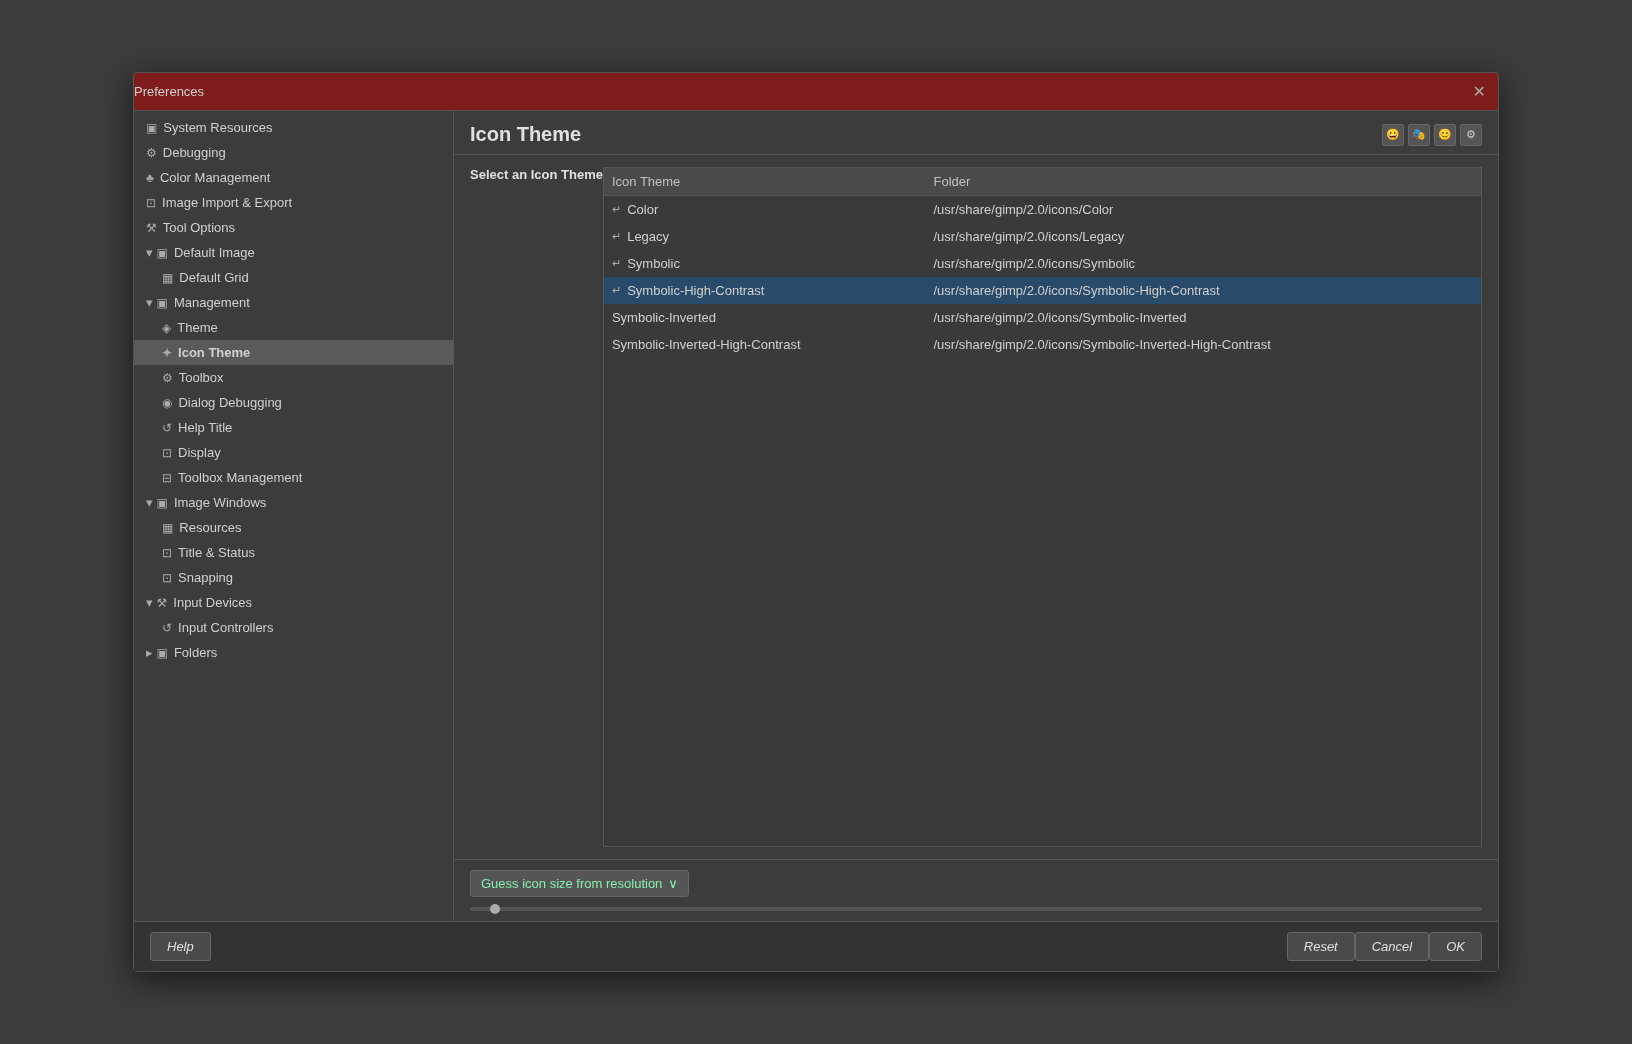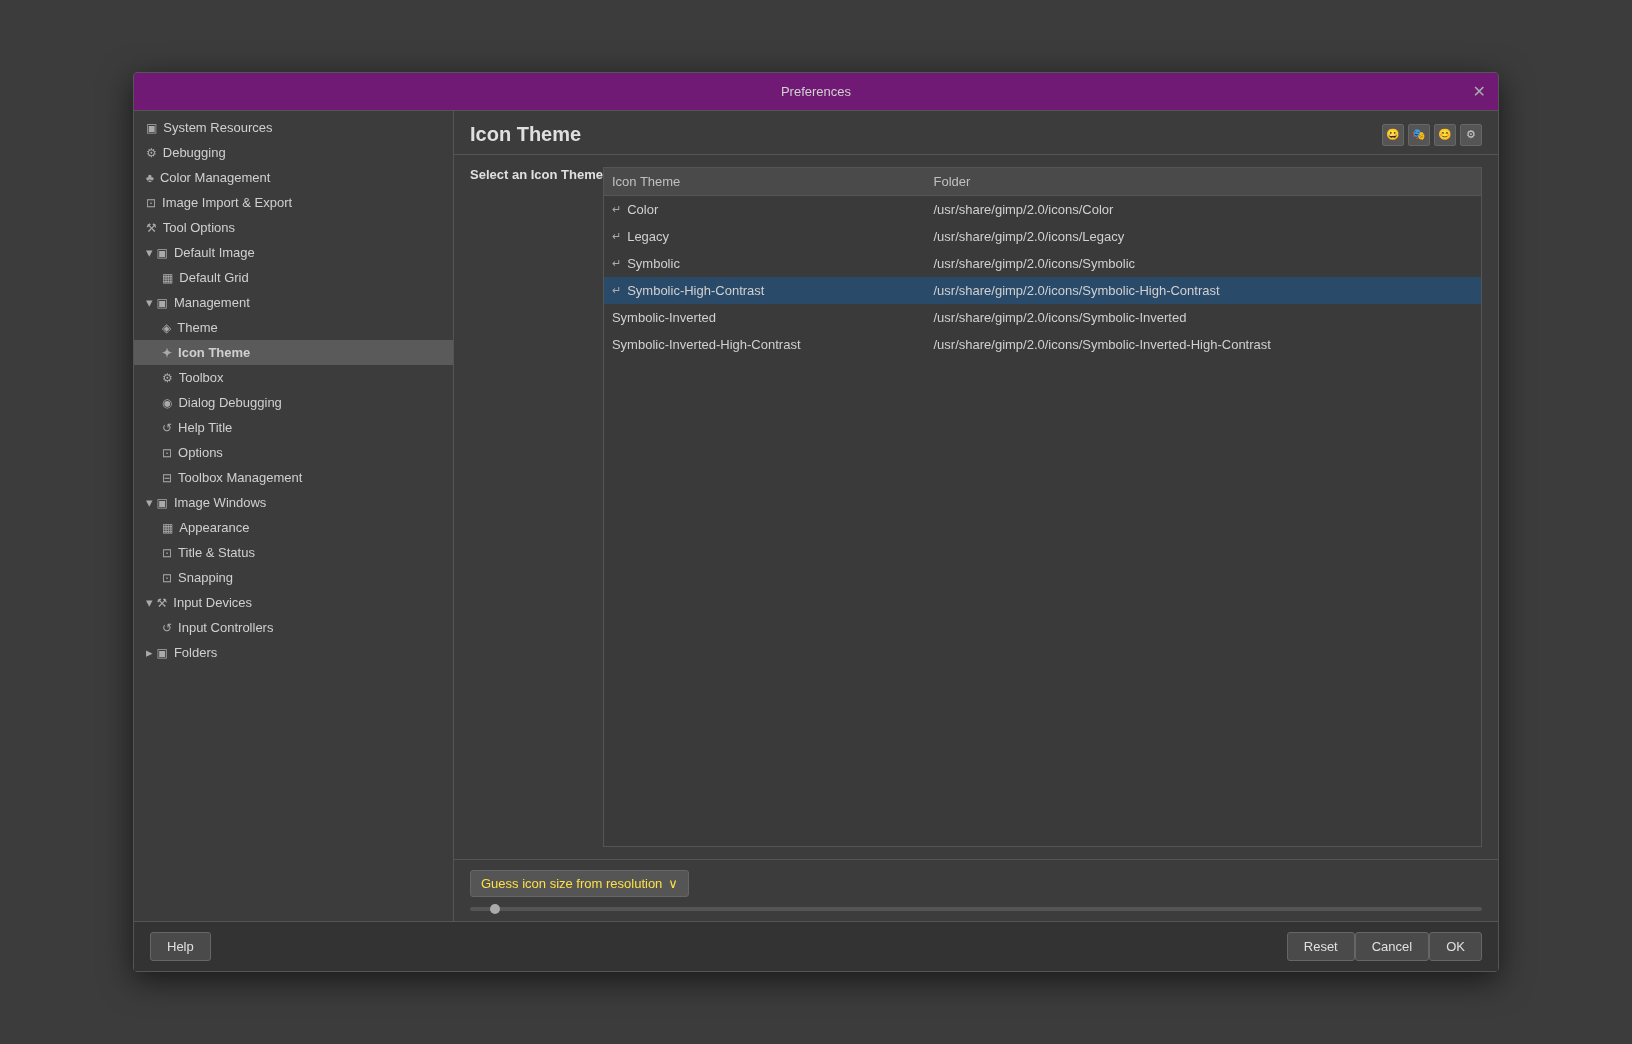--- a/index.html
+++ b/index.html
@@ -18,25 +18,25 @@
       width: 1366px;
       height: 900px;
       background: #3c3c3c;
       border: 1px solid #555;
       border-radius: 4px;
       display: flex;
       flex-direction: column;
       box-shadow: 0 8px 32px rgba(0,0,0,0.6);
     }
     .titlebar {
-      background: #701a75;
+      background: #7f1d1d;
       height: 38px;
       display: flex;
       align-items: center;
-      justify-content: center;
+      justify-content: flex-start;
       position: relative;
       border-bottom: 1px solid #555;
       border-radius: 4px 4px 0 0;
       flex-shrink: 0;
     }
     .titlebar-title {
       color: #d0d0d0;
       font-size: 13px;
       font-weight: normal;
     }
@@ -173,21 +173,21 @@
       flex-shrink: 0;
     }
     .dropdown-row {
       margin-bottom: 10px;
     }
     .dropdown-btn {
       background: #555;
       border: 1px solid #666;
       border-radius: 3px;
       padding: 5px 10px;
-      color: #fde047;
+      color: #86efac;
       cursor: pointer;
       display: inline-flex;
       align-items: center;
       gap: 6px;
       font-size: 13px;
     }
     .slider-row {
       display: flex;
       flex-direction: column;
       gap: 4px;
@@ -225,20 +225,21 @@
       flex-shrink: 0;
     }
     .footer-btn {
       background: #4a4a4a;
       border: 1px solid #666;
       border-radius: 3px;
       padding: 6px 16px;
       color: #e0e0e0;
       cursor: pointer;
       font-size: 13px;
+      font-style: italic;
     }
     .footer-right {
       display: flex;
     }
   </style>
 </head>
 <body>
 
 <div class="dialog">
 
@@ -299,34 +300,34 @@
         <div class="sidebar-item" style="padding-left: 28px;">
           <span class="icon">◉</span>
           <span>Dialog Debugging</span>
         </div>
         <div class="sidebar-item" style="padding-left: 28px;">
           <span class="icon">↺</span>
           <span>Help Title</span>
         </div>
         <div class="sidebar-item" style="padding-left: 28px;">
           <span class="icon">⊡</span>
-          <span>Options</span>
+          <span>Display</span>
         </div>
         <div class="sidebar-item" style="padding-left: 28px;">
           <span class="icon">⊟</span>
           <span>Toolbox Management</span>
         </div>
         <div class="sidebar-item" style="padding-left: 12px;">
           <span style="margin-right: 4px; color: rgb(170, 170, 170);">▾</span>
           <span class="icon">▣</span>
           <span>Image Windows</span>
         </div>
         <div class="sidebar-item" style="padding-left: 28px;">
           <span class="icon">▦</span>
-          <span>Appearance</span>
+          <span>Resources</span>
         </div>
         <div class="sidebar-item" style="padding-left: 28px;">
           <span class="icon">⊡</span>
           <span>Title &amp; Status</span>
         </div>
         <div class="sidebar-item" style="padding-left: 28px;">
           <span class="icon">⊡</span>
           <span>Snapping</span>
         </div>
         <div class="sidebar-item" style="padding-left: 12px;">

